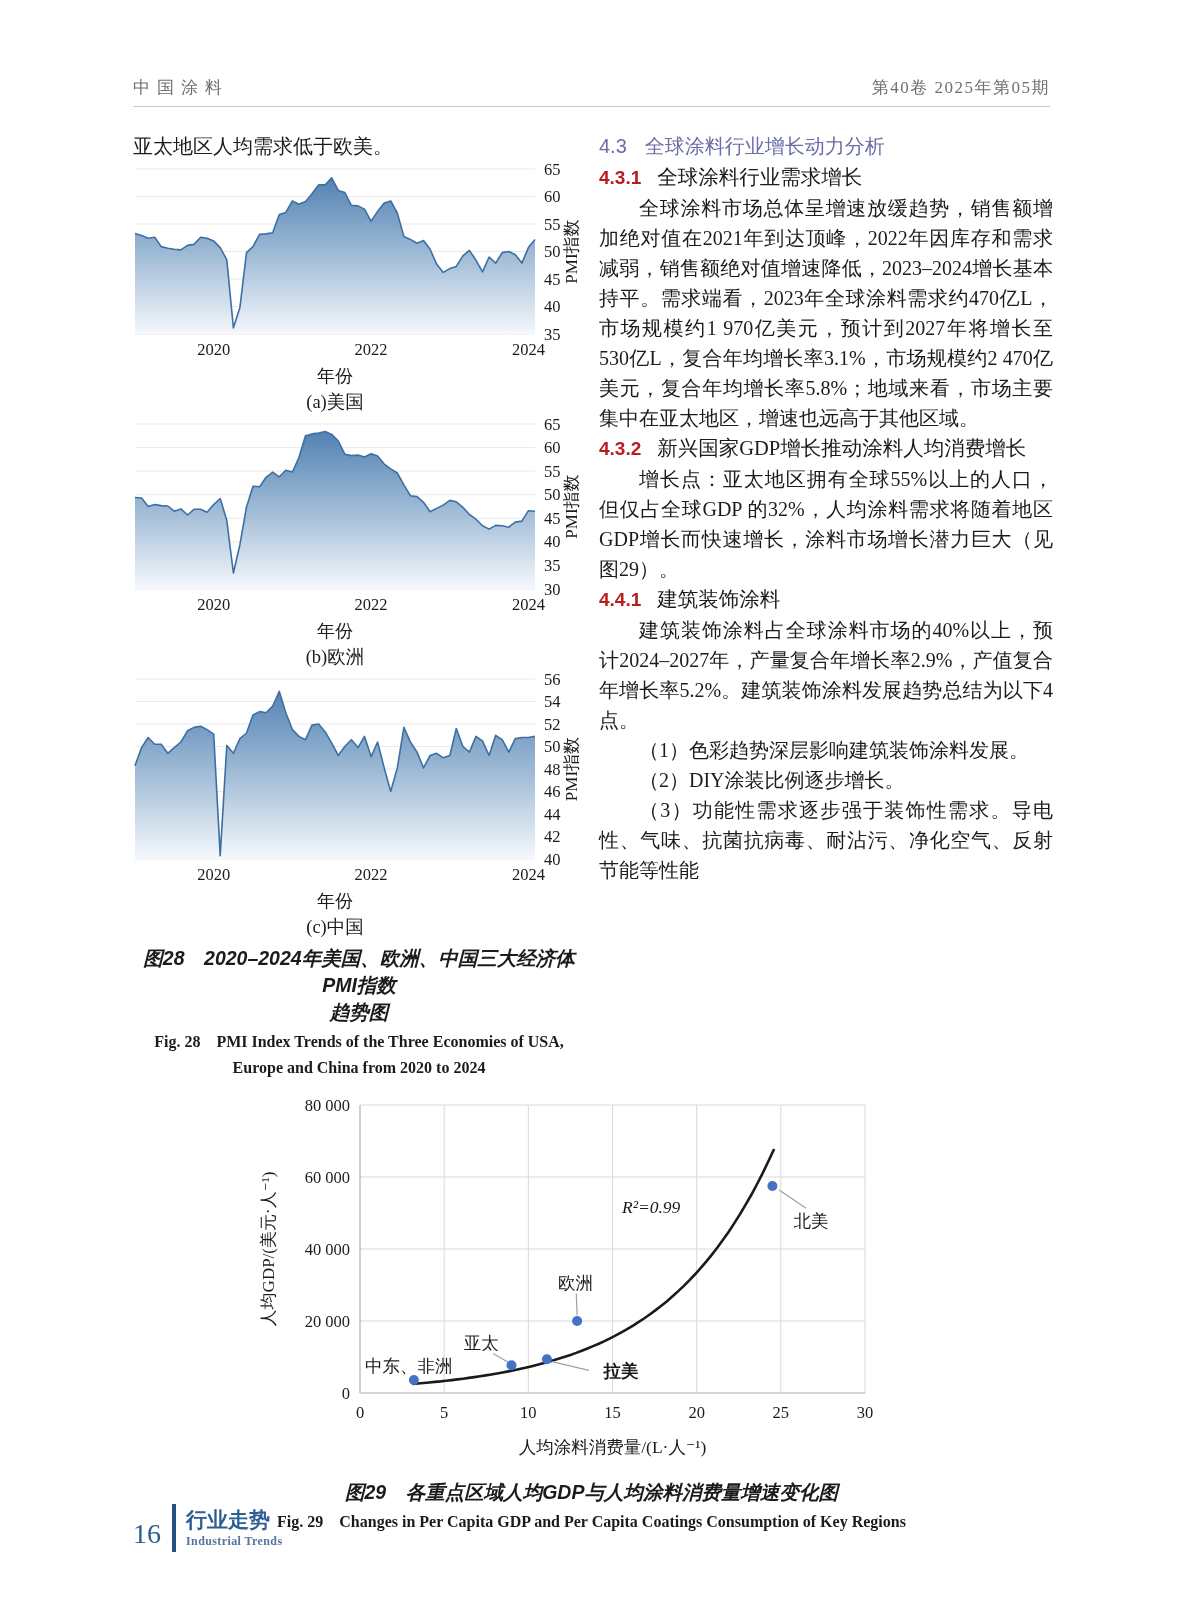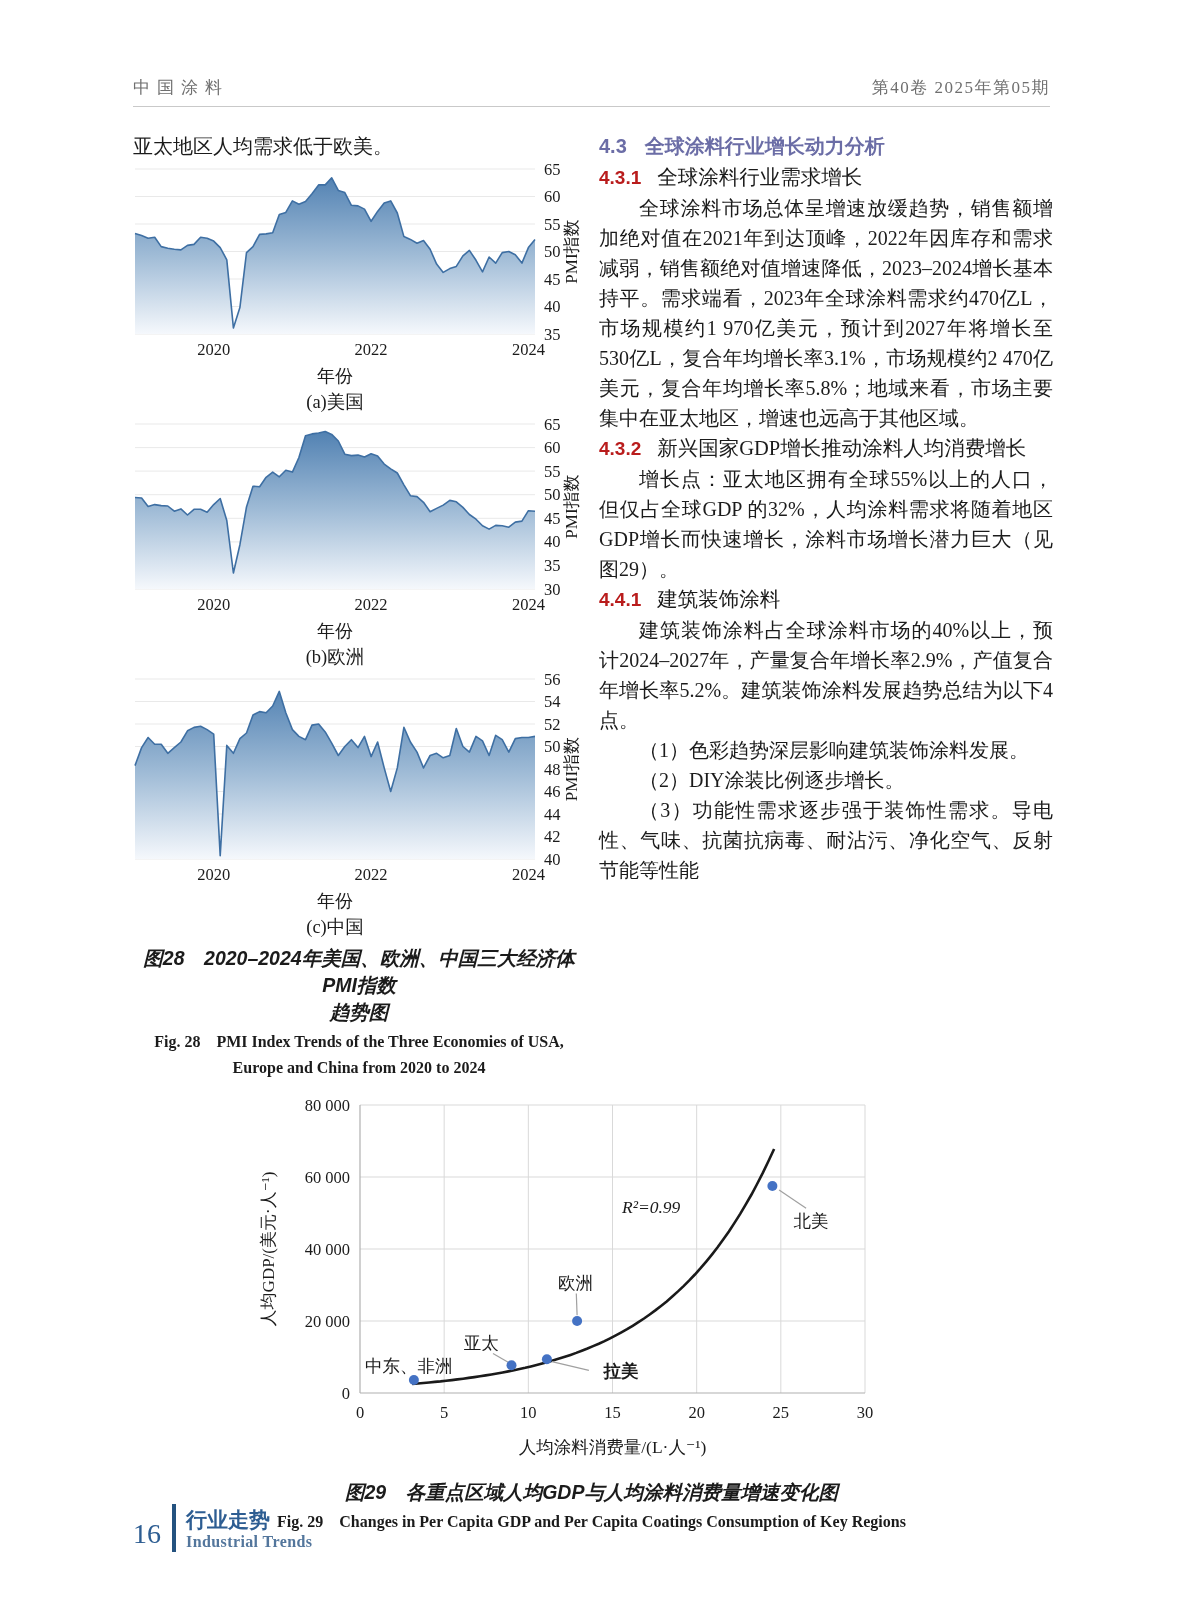--- a/index.html
+++ b/index.html
@@ -13,21 +13,21 @@
   .header{display:flex;justify-content:space-between;align-items:flex-end;}
   .journal-name{font-size:17px;color:#6f6f6f;letter-spacing:7px;}
   .issue-info{font-size:17px;color:#6f6f6f;letter-spacing:1.5px;}
   .header-rule{border-bottom:1.5px solid #c9c9c9;margin-top:7px;}
   
   .columns{display:flex;gap:14px;margin-top:24px;}
   .col-left{width:452px;flex:none;}
   .col-right{width:454px;flex:none;}
   .body-text{font-size:20px;line-height:30px;text-align:justify;margin:0;}
   .indent{text-indent:2em;}
-  .h-main{font-family:"Liberation Sans","DejaVu Sans",sans-serif;font-weight:700;
+  .h-main{font-family:"Liberation Sans","DejaVu Sans",sans-serif;font-weight:400;
     color:#6b6da6;font-size:20px;line-height:31px;margin:0;}
   .h-main .h-num{margin-right:18px;}
   .h-sub{font-size:20.5px;line-height:31px;margin:0;}
   .h-sub .h-num{font-family:"Liberation Sans","DejaVu Sans",sans-serif;font-weight:700;
     color:#b91c1c;margin-right:16px;font-size:19px;}
   .chart{margin:0;}
   svg{display:block;font-family:"Liberation Serif","DejaVu Serif",serif;}
   svg text{fill:#1b1b1b;}
   
   .fig-caption-zh{font-family:"Liberation Sans","DejaVu Sans",sans-serif;font-weight:700;
@@ -35,21 +35,21 @@
   .fig-caption-en{font-weight:700;font-size:16px;line-height:26px;text-align:center;margin-top:3px;}
   
   .figure29{margin-top:8px;}
   .figure29 .chart svg{margin:0 auto;}
   
   .footer{position:absolute;left:133px;bottom:48px;display:flex;align-items:center;}
   .page-num{font-size:28px;color:#2d5d92;margin-right:11px;transform:translateY(6px);text-align:right;}
   .footer-bar{width:4px;height:48px;background:#24527f;margin-right:10px;}
   .footer-col .zh{font-family:"Liberation Sans","DejaVu Sans",sans-serif;font-weight:700;
     font-size:21px;color:#2d5d92;line-height:26px;}
-  .footer-col .en{font-size:16px;font-weight:700;color:#53769c;line-height:17px;letter-spacing:.4px;}
+  .footer-col .en{font-size:12px;font-weight:700;color:#53769c;line-height:17px;letter-spacing:.4px;}
 </style>
 </head>
 <body>
 
 <div class="page">
 
   <div class="header">
     <span class="journal-name">中国涂料</span>
     <span class="issue-info">第40卷  2025年第05期</span>
   </div>

